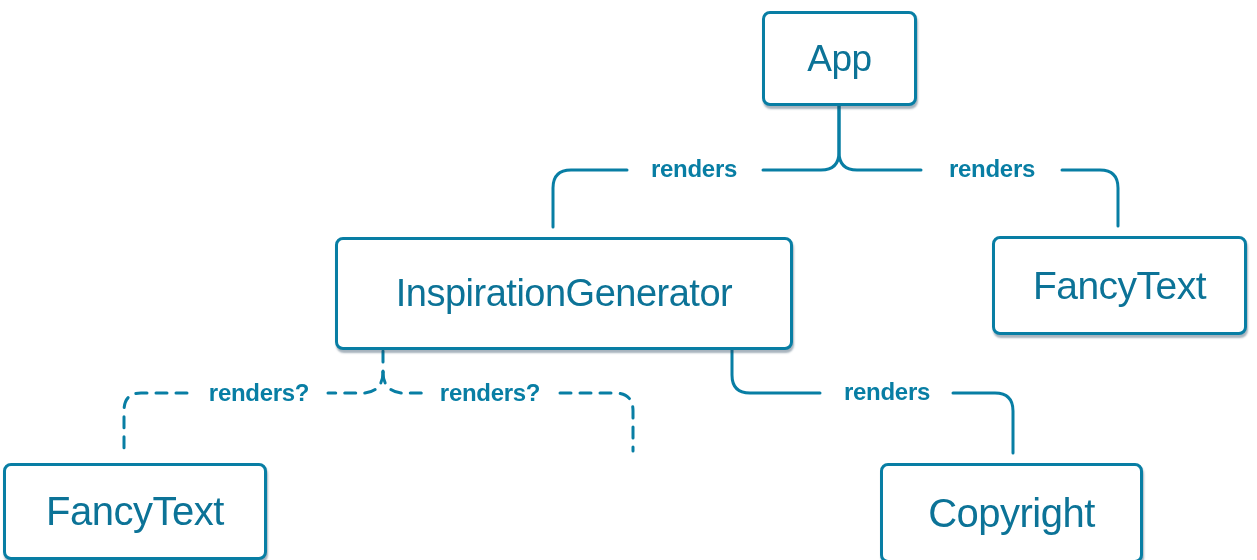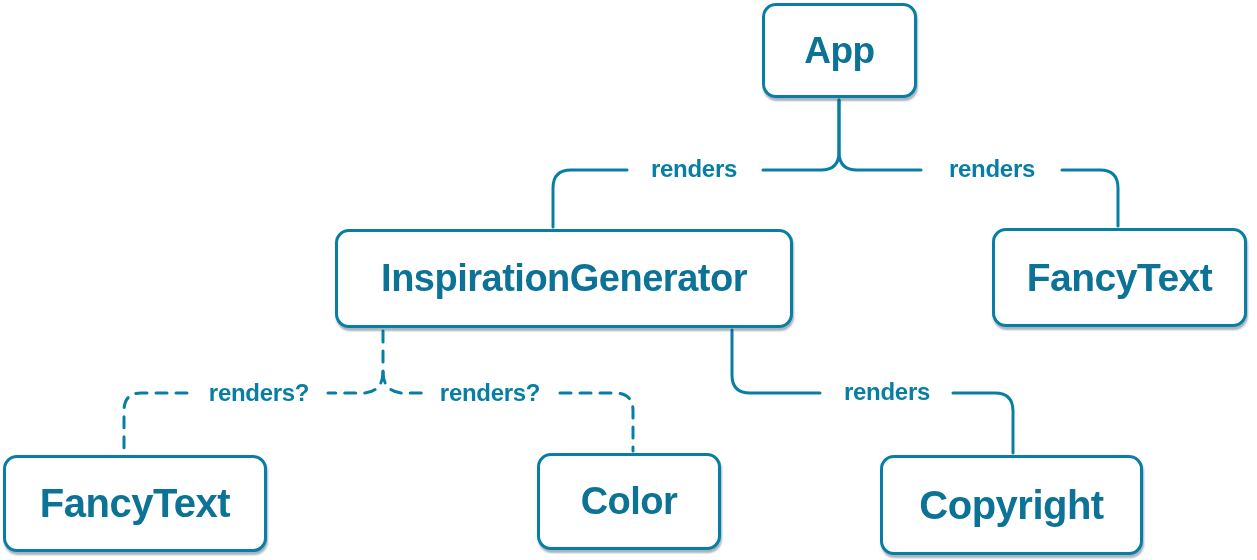--- a/index.html
+++ b/index.html
@@ -21,35 +21,36 @@
     position:absolute;left:0;top:0;width:1257px;height:560px;display:block;
   }
   .edge-path{
     fill:none;stroke:var(--accent);stroke-width:3;stroke-linecap:round;stroke-linejoin:round;
   }
   .edge-path.dashed{stroke-dasharray:11 9;}
   .node{
     position:absolute;display:flex;align-items:center;justify-content:center;
     background:var(--node-fill);
     border:3px solid var(--accent);
-    border-radius:14px;
+    border-radius:8px;
     box-shadow:1px 3px 2px rgba(35,66,89,0.40);
     color:var(--node-text);
     letter-spacing:-0.5px;
-    font-weight:700;
+    font-weight:400;
     white-space:nowrap;
+    margin-top:8px;
   }
   .edge-label{
     position:absolute;transform:translate(-50%,-50%);
     color:var(--accent);
     font-weight:700;font-size:24px;letter-spacing:-0.3px;
     white-space:nowrap;line-height:1;
   }
   #node-app{left:762px;top:3px;width:155px;height:95px;font-size:37px;}
-  #node-inspiration-generator{left:335px;top:229px;width:458px;height:99px;font-size:38px;}
+  #node-inspiration-generator{left:335px;top:229px;width:458px;height:113px;font-size:38px;}
   #node-fancy-text-top{left:992px;top:228px;width:255px;height:99px;font-size:39px;}
   #node-fancy-text-bottom{left:3px;top:455px;width:264px;height:97px;font-size:40px;}
   #node-color{left:537px;top:453px;width:184px;height:97px;font-size:38px;}
   #node-copyright{left:880px;top:455px;width:263px;height:100px;font-size:40px;}
   #label-app-ig{left:694px;top:169px;}
   #label-app-ft{left:992px;top:169px;}
   #label-ig-ft{left:259px;top:393px;}
   #label-ig-color{left:490px;top:393px;}
   #label-ig-copyright{left:887px;top:392px;}
 </style>
@@ -79,21 +80,20 @@
   </svg>
 
   <div class="node" id="node-app">App</div>
 
   <div class="node" id="node-inspiration-generator">InspirationGenerator</div>
 
   <div class="node" id="node-fancy-text-top">FancyText</div>
 
   <div class="node" id="node-fancy-text-bottom">FancyText</div>
 
-  <div class="node" id="node-color">Color</div>
 
   <div class="node" id="node-copyright">Copyright</div>
 
   <div class="edge-label" id="label-app-ig">renders</div>
 
   <div class="edge-label" id="label-app-ft">renders</div>
 
   <div class="edge-label" id="label-ig-ft">renders?</div>
 
   <div class="edge-label" id="label-ig-color">renders?</div>

